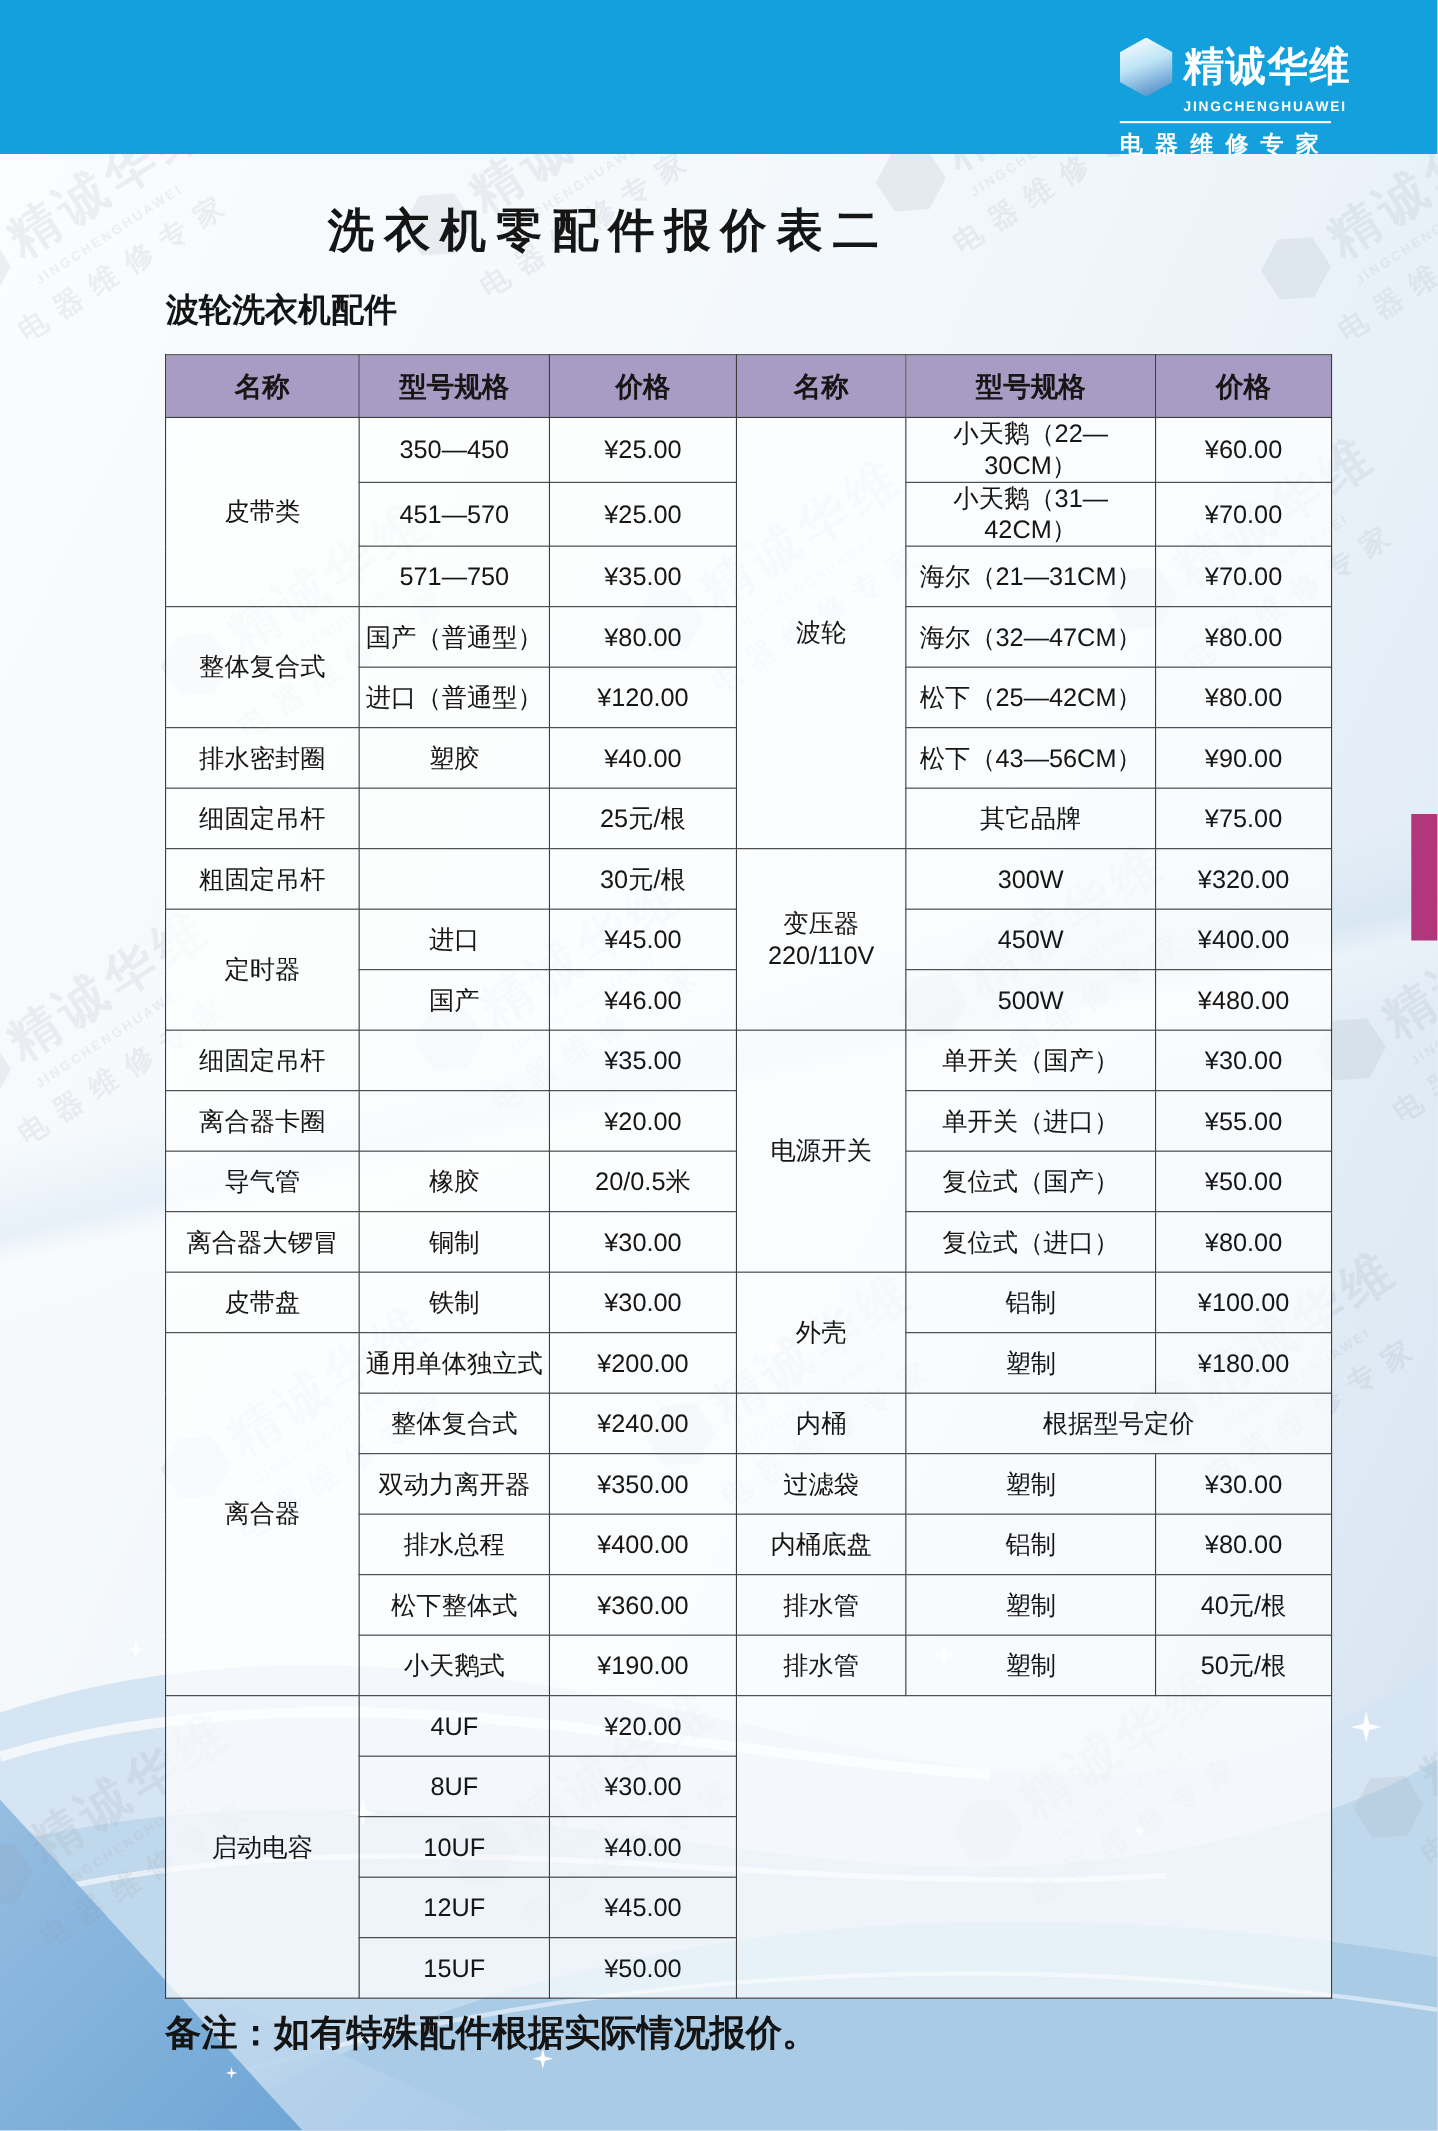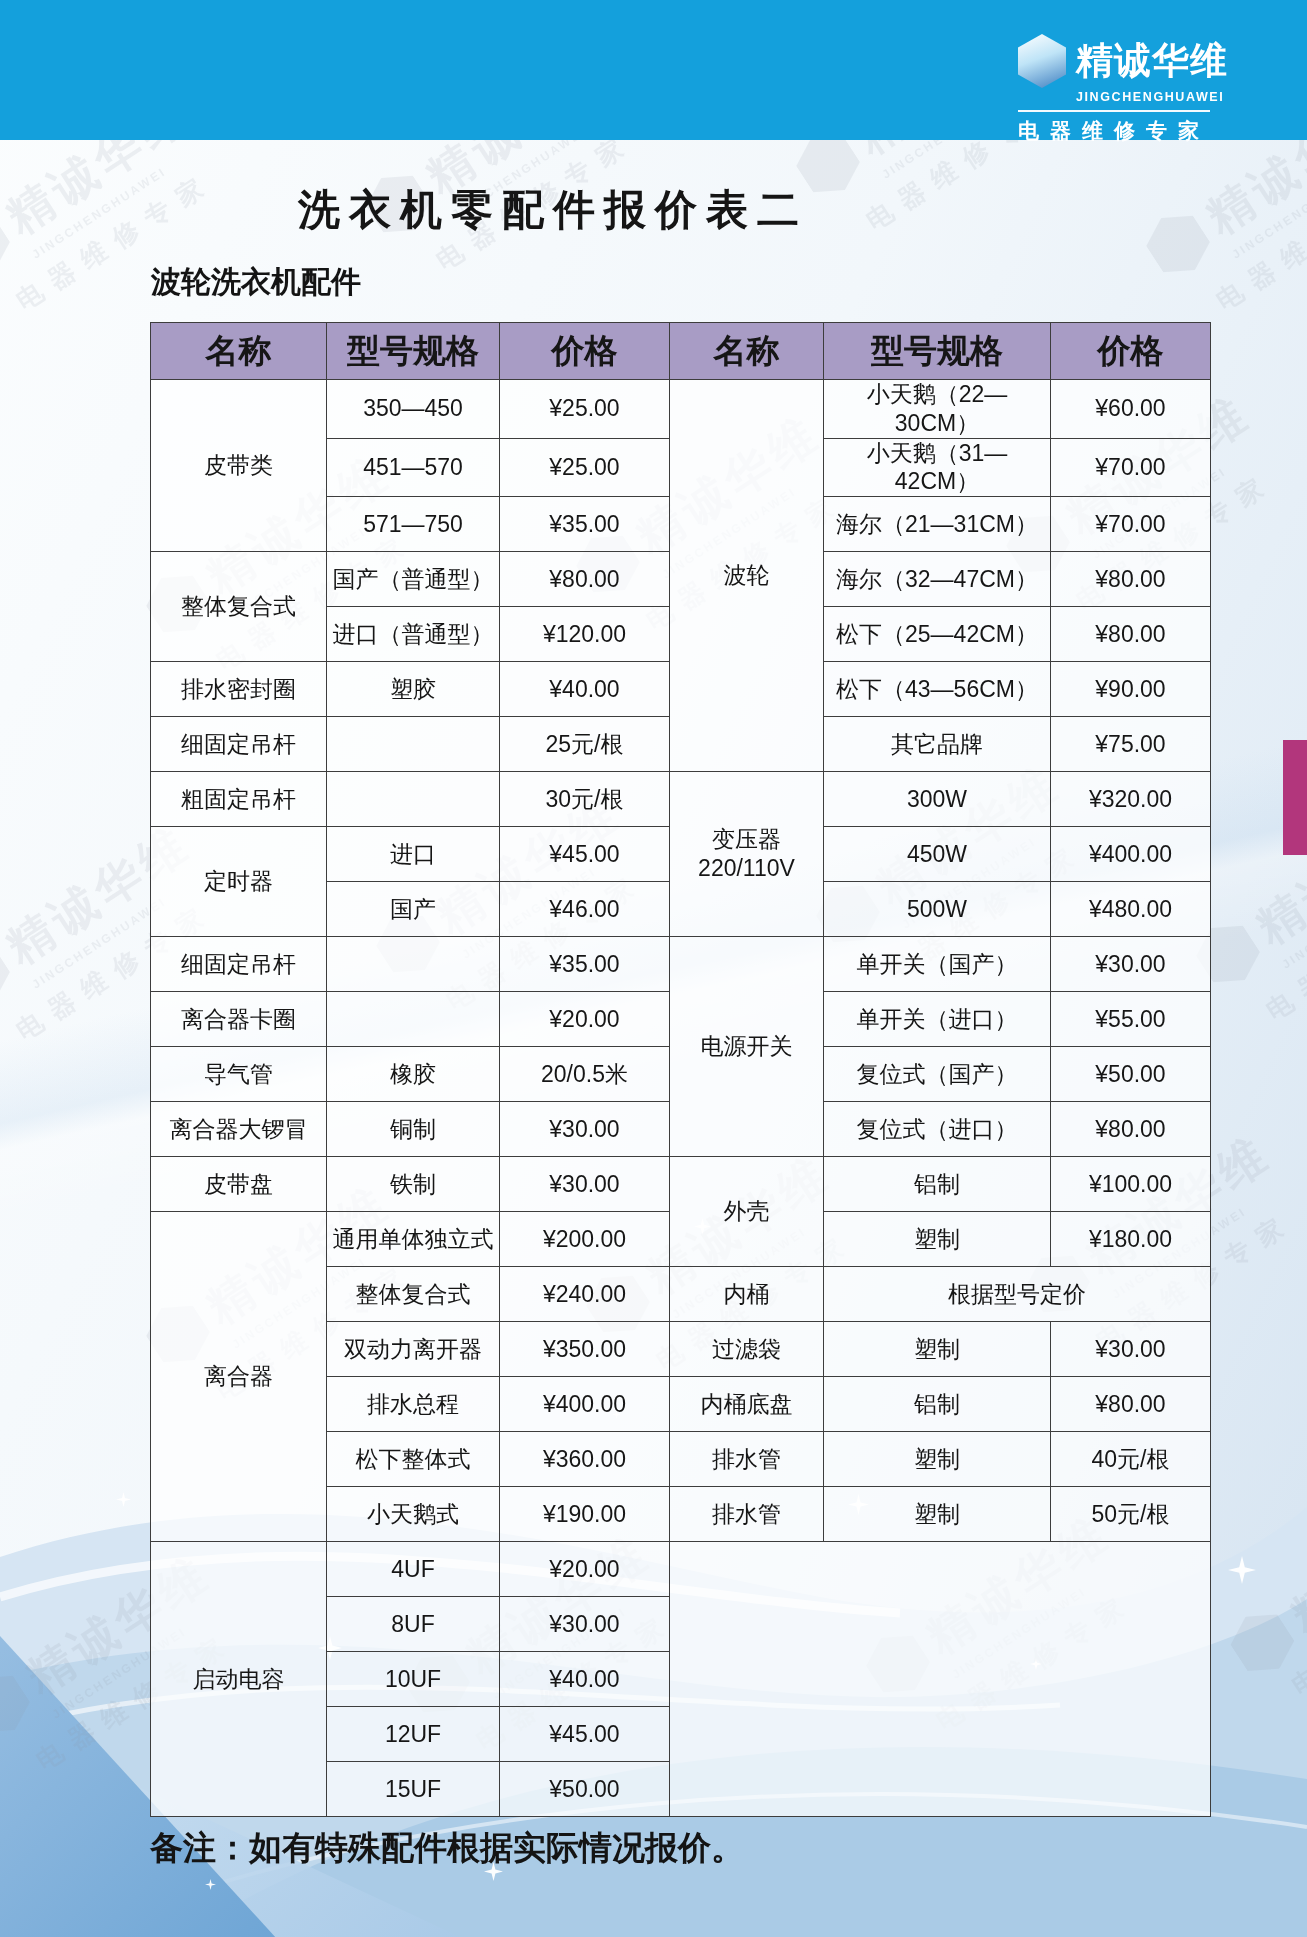--- a/index.html
+++ b/index.html
@@ -45,21 +45,21 @@
   
   .title{position:absolute;left:298px;top:182px;z-index:6;font-size:42px;font-weight:700;
          letter-spacing:9px;color:#151515;white-space:nowrap;}
   .subtitle{position:absolute;left:151px;top:262px;z-index:6;font-size:30px;font-weight:600;color:#141414;}
   .note{position:absolute;left:150px;top:1826px;z-index:6;font-size:33px;font-weight:700;color:#141414;}
   
   table.price{position:absolute;left:150px;top:322px;z-index:5;width:1060px;
               border-collapse:collapse;table-layout:fixed;}
   table.price th,table.price td{border:1px solid #3d3d3d;text-align:center;vertical-align:middle;
               color:#161616;padding:0 4px;overflow:hidden;}
-  table.price th{background:#a89cc5;font-size:33px;font-weight:700;height:56px;}
+  table.price th{background:#a89cc5;font-size:25px;font-weight:700;height:56px;}
   table.price td{background:rgba(255,255,255,.72);font-size:23px;font-weight:400;
                  white-space:pre-line;line-height:1.25;}
   table.price tr.r{height:55px;}
   td.void{background:rgba(255,255,255,.18);}
 </style>
 </head>
 <body>
 
 <div class="page">
 

